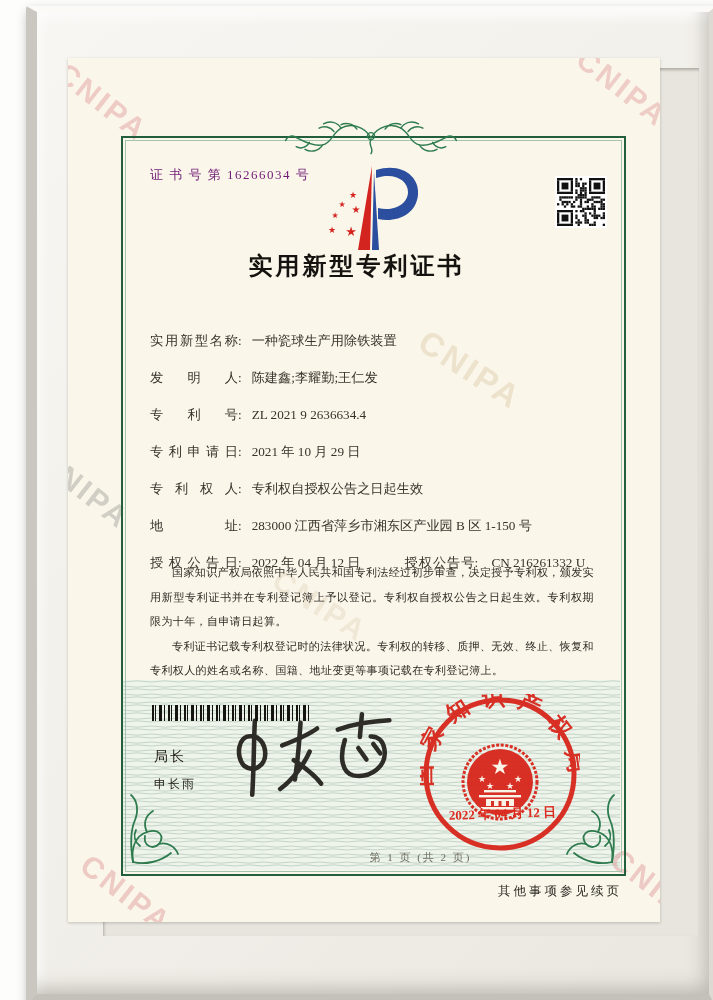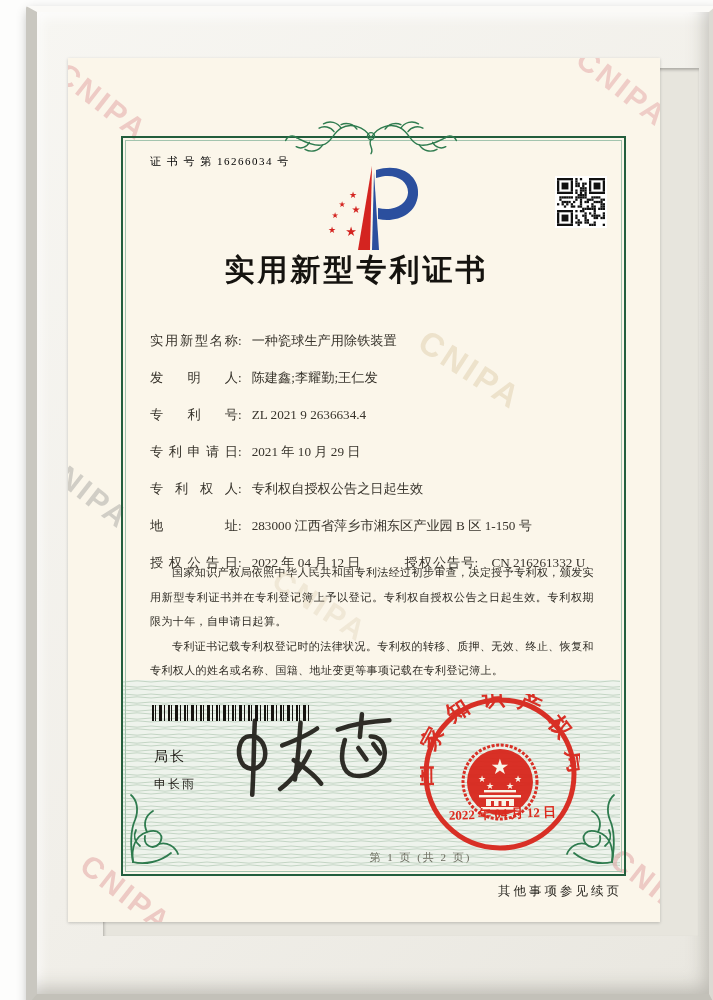--- a/index.html
+++ b/index.html
@@ -34,25 +34,25 @@
   .waves svg{display:block;}
   
   .cert-border{position:absolute;left:53px;top:78px;width:501px;height:736px;z-index:3;
     border:2px solid #235e3d;pointer-events:none;}
   .cert-border::after{content:"";position:absolute;inset:2px;border:1px solid #a3c4ae;}
   .ornament-top{position:absolute;left:215px;top:58px;width:176px;height:42px;z-index:4;}
   .ornament-corner{position:absolute;z-index:4;}
   .oc-left{left:57px;top:732px;}
   .oc-right{left:482px;top:732px;transform:scaleX(-1);}
   
-  .cert-no{position:absolute;left:82px;top:96px;z-index:4;font-size:11px;color:#000000;letter-spacing:1.5px;}
+  .cert-no{position:absolute;left:82px;top:108px;z-index:4;font-size:13px;color:#701a75;letter-spacing:1.5px;}
   .logo{position:absolute;left:258px;top:104px;width:94px;height:90px;z-index:4;}
   .qr{position:absolute;left:487px;top:118px;width:48px;height:48px;z-index:4;background:#fff;padding:2px;}
   .title{position:absolute;left:53px;top:192px;width:471px;z-index:4;text-align:center;
-    font-size:30px;font-weight:700;letter-spacing:3px;color:#15130f;}
+    font-size:24px;font-weight:700;letter-spacing:3px;color:#15130f;}
   
   .fields{position:absolute;left:82px;top:264px;width:480px;z-index:4;font-size:13.2px;color:#37332b;}
   .frow{height:37px;display:flex;align-items:center;white-space:nowrap;}
   .flabel{display:inline-block;width:88px;text-align:justify;text-align-last:justify;}
   .colon{margin-right:10px;}
   .fpair2{margin-left:44px;}
   .fpair2 .flabel{width:70px;}
   
   .body-text{position:absolute;left:82px;top:502px;width:444px;z-index:4;
     font-size:11px;line-height:24.5px;color:#2e2b24;letter-spacing:.4px;text-align:justify;}

